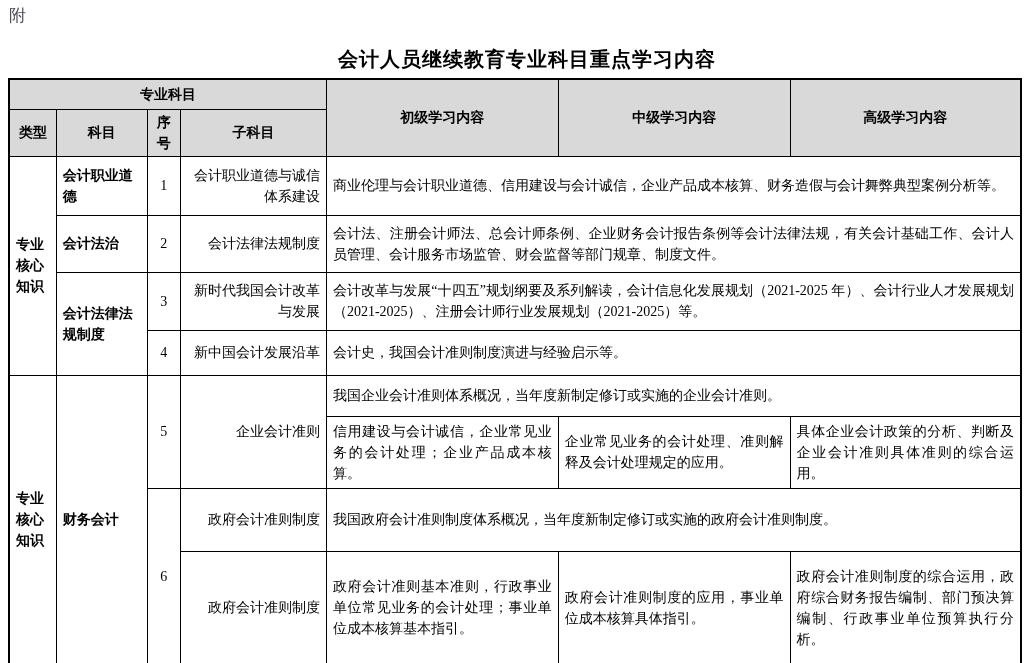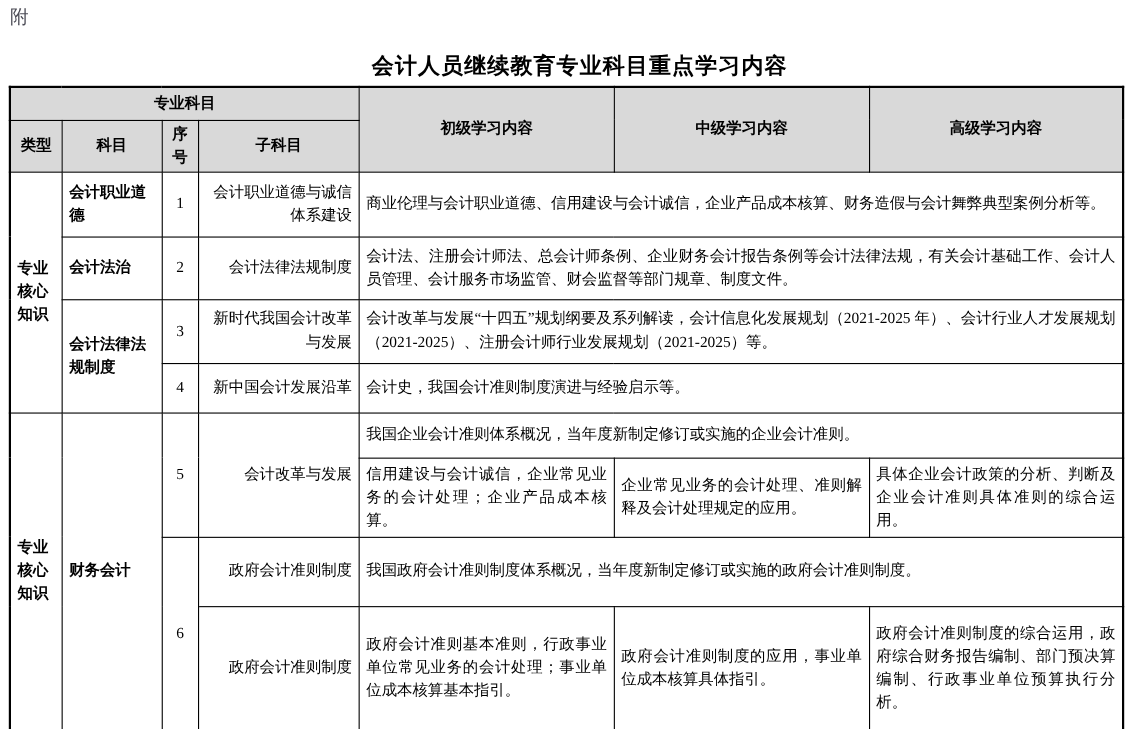--- a/index.html
+++ b/index.html
@@ -135,21 +135,21 @@
   <tr style="height:45px">
     <td class="no-cell">4</td>
     <td class="sub-cell">新中国会计发展沿革</td>
     <td class="content-cell" colspan="3">会计史，我国会计准则制度演进与经验启示等。</td>
   </tr>
 
   <tr style="height:41px">
     <td class="type-cell" rowspan="4">专业核心知识</td>
     <td class="subj-cell" rowspan="4">财务会计</td>
     <td class="no-cell" rowspan="2">5</td>
-    <td class="sub-cell" rowspan="2">会计改革与发展</td>
+    <td class="sub-cell" rowspan="2">企业会计准则</td>
     <td class="content-cell" colspan="3">我国企业会计准则体系概况，当年度新制定修订或实施的企业会计准则。</td>
   </tr>
 
   <tr style="height:72px">
     <td class="content-cell">信用建设与会计诚信，企业常见业务的会计处理；企业产品成本核算。</td>
     <td class="content-cell">企业常见业务的会计处理、准则解释及会计处理规定的应用。</td>
     <td class="content-cell">具体企业会计政策的分析、判断及企业会计准则具体准则的综合运用。</td>
   </tr>
 
   <tr style="height:63px">

